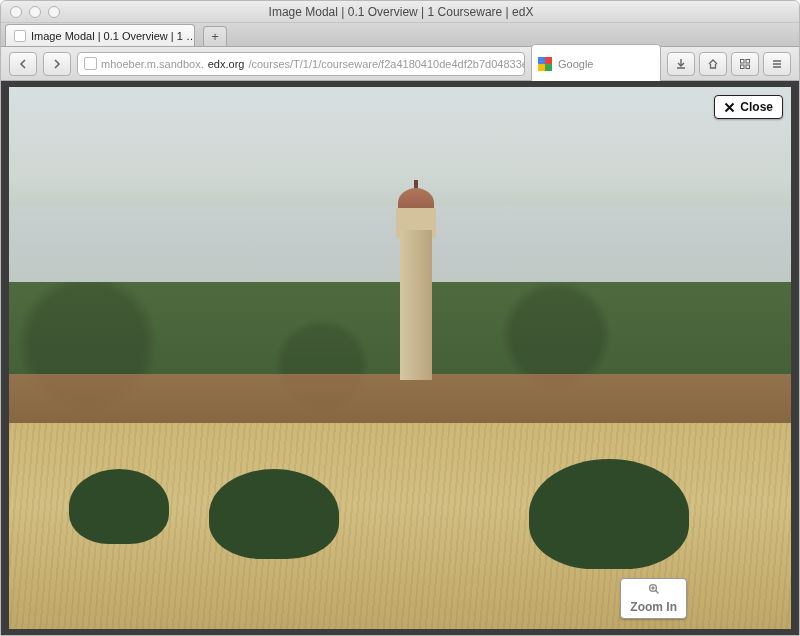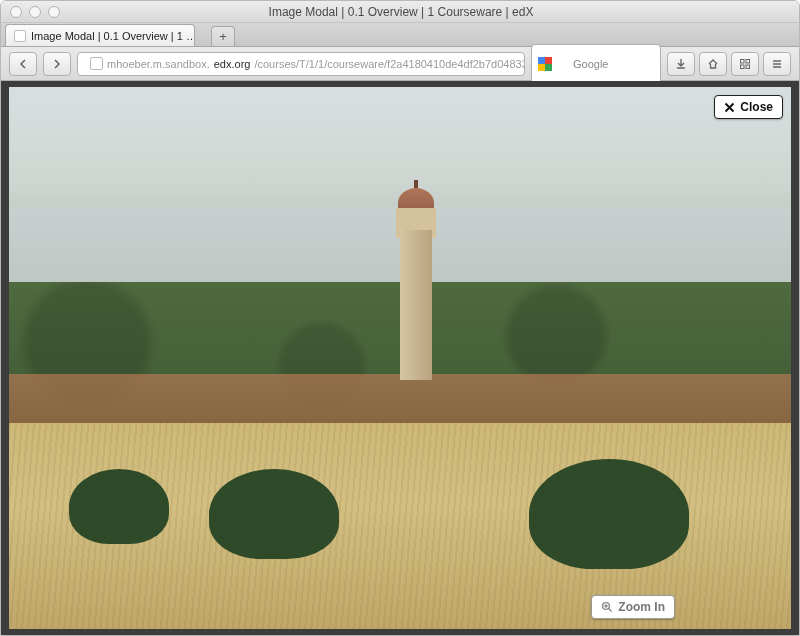--- a/index.html
+++ b/index.html
@@ -38,50 +38,50 @@
       border-bottom: 1px solid #a7a7a7;
       display: flex; align-items: flex-end; padding-left: 4px;
     }
     .tab {
       display: flex; align-items: center; gap: 5px;
       height: 22px; padding: 0 10px 0 8px;
       background: linear-gradient(#fbfbfb,#ececec);
       border: 1px solid #a7a7a7; border-bottom: none;
       border-radius: 4px 4px 0 0; font-size: 11px; color: #222;
       max-width: 190px; overflow: hidden; white-space: nowrap;
-      margin-right: 16px;
+      margin-right: 8px;
     }
     .tab .favicon { width:12px; height:12px; border:1px solid #bcbcbc; border-radius:2px; background:#fff; flex:0 0 12px; }
     .newtab {
       width: 24px; height: 20px; display:flex; align-items:center; justify-content:center;
       background: linear-gradient(#e4e4e4,#d4d4d4);
       border:1px solid #a7a7a7; border-bottom:none; border-radius:4px 4px 0 0;
       font-size: 13px; color:#555;
     }
     .toolbar {
       height: 34px; background: linear-gradient(#eaeaea,#d9d9d9);
       border-bottom: 1px solid #b0b0b0;
       display:flex; align-items:center; padding: 0 8px; gap:6px;
     }
     .navbtn, .tbtn {
       width: 28px; height: 24px; border:1px solid #b0b0b0; border-radius:4px;
       background: linear-gradient(#fafafa,#e4e4e4);
       display:flex; align-items:center; justify-content:center; color:#555;
     }
     .urlwrap {
       flex:1; height:24px; border:1px solid #b0b0b0; border-radius:4px;
-      background:#fff; display:flex; align-items:center; padding:0 12px; gap:4px;
+      background:#fff; display:flex; align-items:center; padding:0 6px; gap:4px;
       font-size:11px; color:#333; overflow:hidden; white-space:nowrap;
     }
     .urlwrap .secure { width:13px; height:13px; border:1px solid #bbb; border-radius:2px; flex:0 0 13px;}
     .urlwrap .url-light { color:#9a9a9a; }
     .urlwrap .url-dark { color:#2b2b2b; font-weight:400; }
     .searchbox {
       width:130px; height:40px; border:1px solid #b0b0b0; border-radius:4px;
-      background:#fff; display:flex; align-items:center; padding:0 6px; gap:21px;
+      background:#fff; display:flex; align-items:center; padding:0 6px; gap:6px;
       font-size:11px; color:#888;
     }
     .gfav { width:14px; height:14px; display:flex; flex-wrap:wrap; }
     .gfav span { width:7px; height:7px; }
     .toolbargap { display:flex; gap:4px; }
     
     .viewport { flex:1; position:relative; background:#fff; }
     .overlay {
       position:absolute; inset:0; background:#3c3c3c;
     }
@@ -122,21 +122,21 @@
     .tower .tip { position:absolute; top:-10px; left:22px; width:4px; height:12px; background:#6d4433; }
     
     .pillbtn {
       position:absolute; background:#fff; border:1.5px solid #222; border-radius:4px;
       display:flex; align-items:center; gap:5px; padding:4px 9px;
       font-size:12px; font-weight:600; color:#111;
       box-shadow:0 1px 2px rgba(0,0,0,.25);
     }
     .pillbtn.dim { border-color:#9a9a9a; color:#777; }
     .close-btn { top:8px; right:8px; }
-    .zoomin-btn { bottom:10px; right:116px; }
+    .zoomin-btn { bottom:10px; right:104px;flex-direction:column; }
     .zoomout-btn { bottom:10px; right:8px; }
     svg { display:block; }
   </style>
 </head>
 <body>
 
 <div class="window">
 
   <div class="titlebar">
     <div class="traffic">

